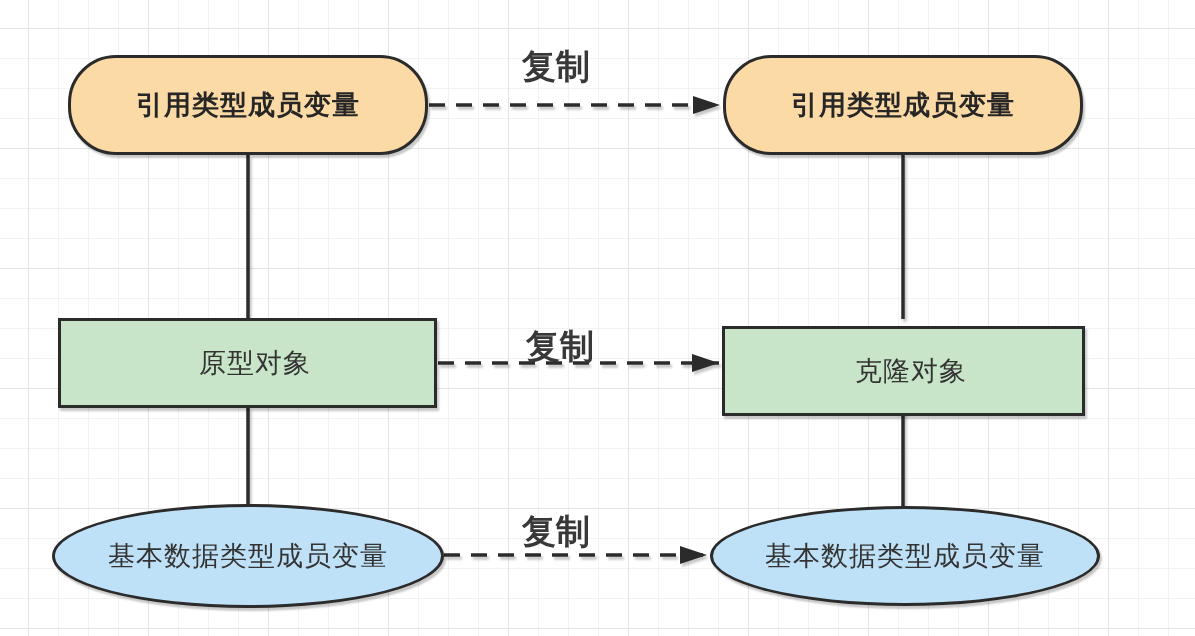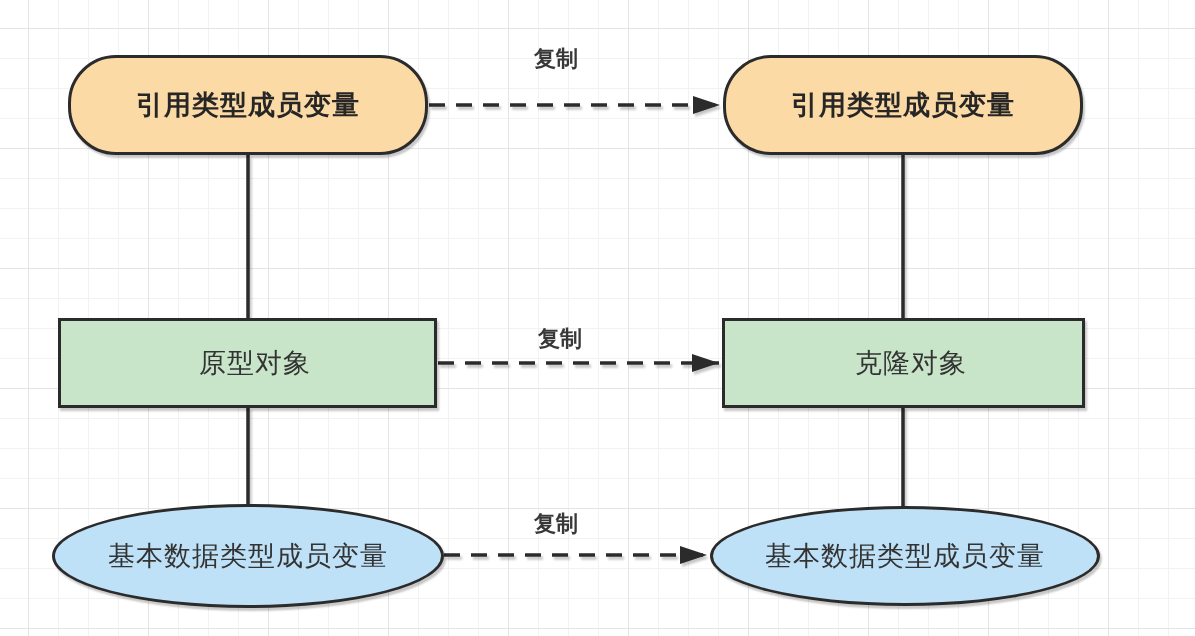--- a/index.html
+++ b/index.html
@@ -64,28 +64,28 @@
     padding-left: 15px;
   }
   .node.ellipse {
     background: var(--blue-fill, #bfe1f7);
     border-radius: 50%;
     align-items: center;
   }
   .pill-left    { left: 68px;  top: 55px;  width: 360px; height: 100px; }
   .pill-right   { left: 723px; top: 55px;  width: 360px; height: 100px; }
   .rect-left    { left: 58px;  top: 318px; width: 379px; height: 90px; }
-  .rect-right   { left: 722px; top: 318px; width: 363px; height: 90px; }
+  .rect-right   { left: 722px; top: 326px; width: 363px; height: 90px; }
   .ellipse-left { left: 52px;  top: 504px; width: 392px; height: 104px; }
   .ellipse-right{ left: 710px; top: 506px; width: 390px; height: 100px; }
   .edge-label {
     position: absolute;
     transform: translateX(-50%);
     font-weight: 700;
-    font-size: 22px;
+    font-size: 34px;
     color: #383838;
     white-space: nowrap;
   }
   .edge-label-top    { left: 556px; top: 44px; }
   .edge-label-mid    { left: 560px; top: 324px; }
   .edge-label-bottom { left: 556px; top: 509px; }
 </style>
 </head>
 <body>
 

